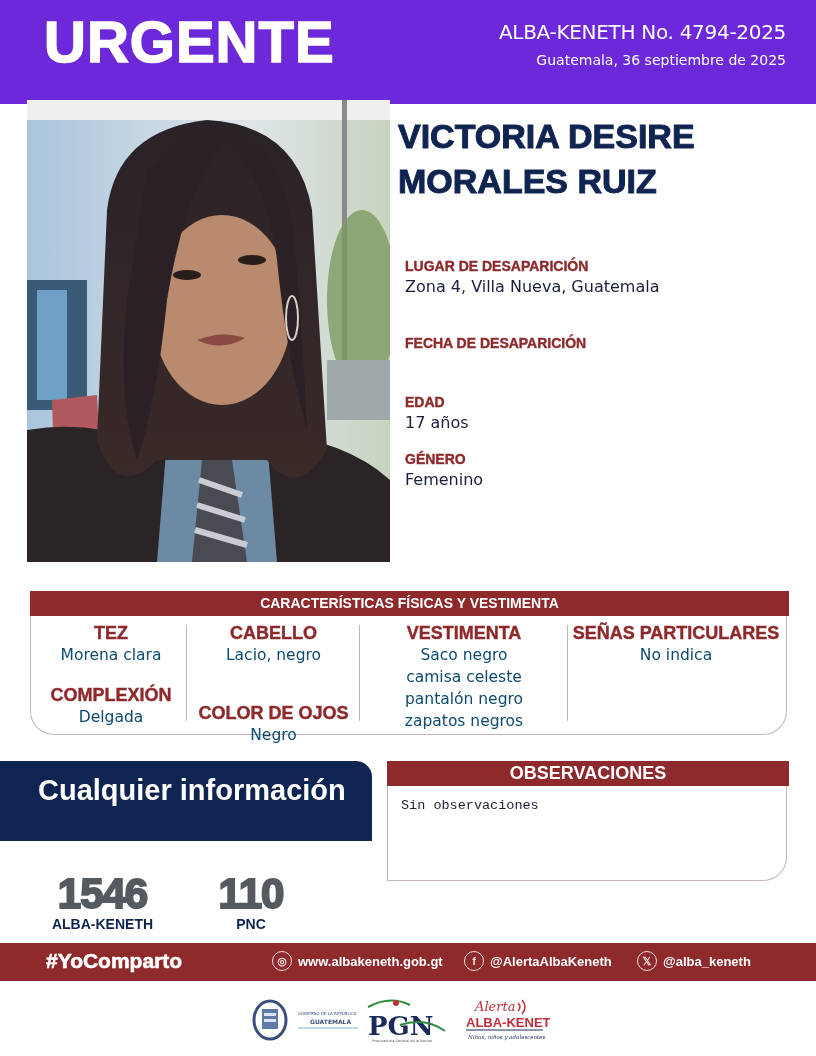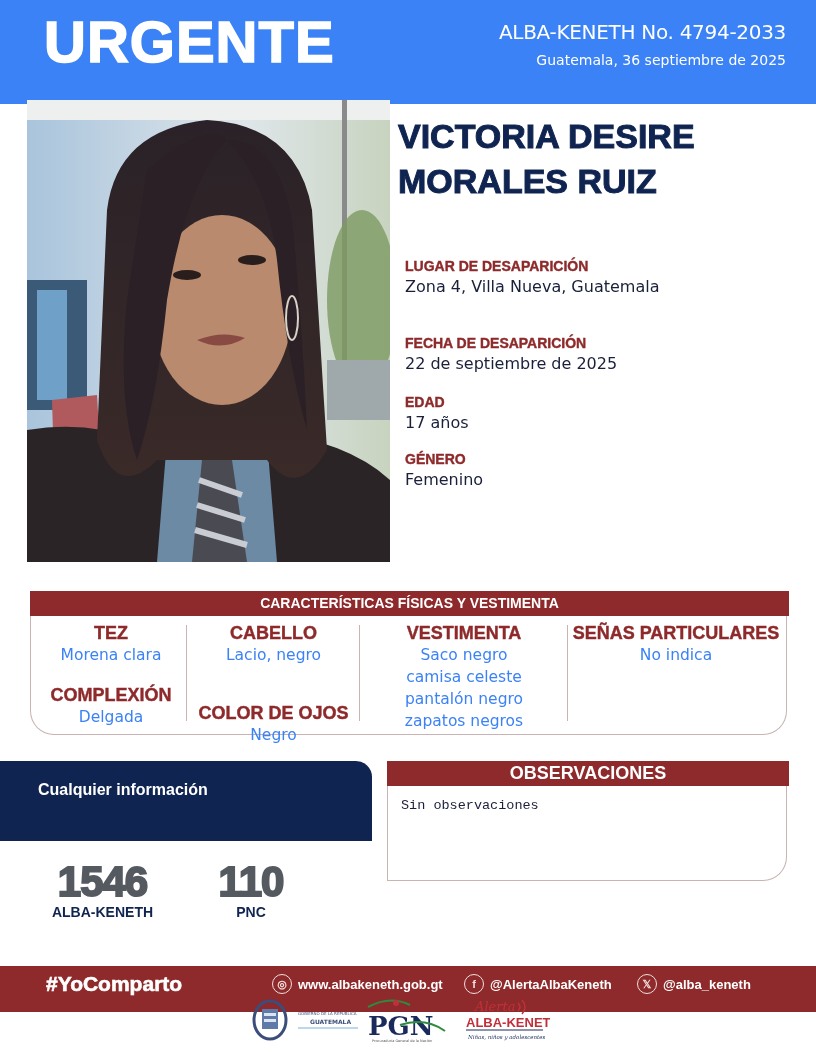--- a/index.html
+++ b/index.html
@@ -1,63 +1,63 @@
 <!DOCTYPE html>
 <html><head>
 <meta charset="utf-8">
 <style>
   * { box-sizing: border-box; margin: 0; padding: 0; }
   html, body { width: 816px; height: 1056px; background: #ffffff; overflow: hidden; }
   body { position: relative; font-family: "DejaVu Sans", sans-serif; color: #1a1f3a; }
 
-  .header { position: absolute; left: 0; top: 0; width: 816px; height: 104px; background: #3b82f6; }
+  .header { position: absolute; left: 0; top: 0; width: 816px; height: 104px; background: #6d28d9; }
   .urgente { position: absolute; left: 44px; top: 8px; font-family: "Liberation Sans", sans-serif; font-weight: 900; font-size: 58px; color: #fff; letter-spacing: 1px; -webkit-text-stroke: 1.5px #fff; }
   .case-no { position: absolute; right: 30px; top: 20px; font-family: "DejaVu Sans", sans-serif; font-size: 20px; color: #fff; letter-spacing: -0.3px; }
   .case-date { position: absolute; right: 30px; top: 52px; font-family: "DejaVu Sans", sans-serif; font-size: 14px; color: #fff; }
 
   .photo { position: absolute; left: 27px; top: 100px; width: 363px; height: 462px; overflow: hidden; background: #c9d6e0; }
 
   .name { position: absolute; left: 398px; top: 114px; font-family: "Liberation Sans", sans-serif; font-weight: 900; font-size: 34px; line-height: 45px; color: #0f2450; -webkit-text-stroke: 1px #0f2450; }
 
   .fields { position: absolute; left: 405px; top: 258px; }
   .field-label { font-family: "Liberation Sans", sans-serif; font-weight: 900; font-size: 14px; color: #8e2a2b; -webkit-text-stroke: 0.4px #8e2a2b; }
   .field-value { font-family: "DejaVu Sans", sans-serif; font-size: 16px; color: #1a1f3a; margin-top: 3px; }
   .f { position: absolute; left: 0; white-space: nowrap; }
 
   .char-box { position: absolute; left: 30px; top: 591px; width: 757px; height: 144px; border: 1px solid #c9b3b3; border-top: none; border-radius: 0 0 24px 24px; }
   .char-head { position: absolute; left: -1px; top: 0; width: 759px; height: 25px; background: #8e2a2b; color: #fff; text-align: center; font-family: "Liberation Sans", sans-serif; font-weight: 700; font-size: 14px; line-height: 25px; }
   .col { position: absolute; top: 32px; text-align: center; }
   .col .lbl { font-family: "Liberation Sans", sans-serif; font-weight: 900; font-size: 18px; color: #8e2a2b; -webkit-text-stroke: 0.4px #8e2a2b; }
-  .col .val { font-family: "DejaVu Sans", sans-serif; font-size: 15.5px; color: #3b82f6; line-height: 22px; }
+  .col .val { font-family: "DejaVu Sans", sans-serif; font-size: 15.5px; color: #0c4a6e; line-height: 22px; }
   .divider { position: absolute; top: 34px; width: 1px; height: 96px; background: #c9b3b3; }
 
   .contact-bar { position: absolute; left: 0; top: 761px; width: 372px; height: 80px; background: #0f2450; border-radius: 0 16px 0 0; }
-  .contact-text { position: absolute; left: 38px; top: 18px; font-family: "Liberation Sans", sans-serif; font-weight: 700; font-size: 16px; line-height: 22px; color: #fff; text-align: right; }
-
-  .phone { position: absolute; text-align: center; }
+  .contact-text { position: absolute; left: 38px; top: 18px; font-family: "Liberation Sans", sans-serif; font-weight: 700; font-size: 29px; line-height: 22px; color: #fff; text-align: right; }
+
+  .phone { position: absolute; text-align: center; margin-top: 12px; }
   .phone .num { font-family: "Liberation Sans", sans-serif; font-weight: 900; font-size: 42px; color: #555a60; -webkit-text-stroke: 2px #555a60; letter-spacing: -1px; line-height: 44px; }
   .phone .who { font-family: "Liberation Sans", sans-serif; font-weight: 700; font-size: 14px; color: #0f2450; }
 
   .obs-box { position: absolute; left: 387px; top: 761px; width: 400px; height: 120px; border: 1px solid #c9b3b3; border-top: none; border-radius: 0 0 24px 0; }
   .obs-head { position: absolute; left: -1px; top: 0; width: 402px; height: 25px; background: #8e2a2b; color: #fff; text-align: center; font-family: "Liberation Sans", sans-serif; font-weight: 900; font-size: 18px; line-height: 25px; }
   .obs-text { position: absolute; left: 13px; top: 37px; font-family: Liberation Mono, monospace; font-size: 13.5px; color: #1a1f3a; }
 
-  .footer { position: absolute; left: 0; top: 943px; width: 816px; height: 46px; background: #8e2a2b; margin-top: 23px; }
+  .footer { position: absolute; left: 0; top: 943px; width: 816px; height: 38px; background: #8e2a2b; }
   .hashtag { position: absolute; left: 46px; top: 6px; font-family: "Liberation Sans", sans-serif; font-weight: 900; font-size: 21px; color: #fff; -webkit-text-stroke: 0.6px #fff; }
   .social { position: absolute; top: 8px; display: flex; align-items: center; gap: 6px; color: #fff; font-family: "Liberation Sans", sans-serif; font-weight: 700; font-size: 13px; }
   .social .ic { width: 20px; height: 20px; border: 1.5px solid #f2dede; border-radius: 50%; display: inline-flex; align-items: center; justify-content: center; font-size: 11px; color: #f2dede; }
 
   .logos { position: absolute; left: 250px; top: 995px; width: 300px; height: 50px; }
 </style>
 </head>
 <body>
 
 <div class="header">
   <div class="urgente">URGENTE</div>
-  <div class="case-no">ALBA-KENETH No. 4794-2033</div>
+  <div class="case-no">ALBA-KENETH No. 4794-2025</div>
   <div class="case-date">Guatemala, 36 septiembre de 2025</div>
 </div>
 
 <div class="photo" aria-label="Fotografía de la persona desaparecida">
   <svg width="363" height="462" viewBox="0 0 363 462">
     <defs>
       <linearGradient id="bg" x1="0" y1="0" x2="1" y2="0">
         <stop offset="0" stop-color="#a9c4dc"></stop>
         <stop offset="0.6" stop-color="#dfe6ea"></stop>
         <stop offset="1" stop-color="#c8d3bf"></stop>
@@ -105,21 +105,20 @@
   <div>MORALES RUIZ</div>
 </div>
 
 <div class="fields">
   <div class="f" style="top:0px;">
     <div class="field-label">LUGAR DE DESAPARICIÓN</div>
     <div class="field-value">Zona 4, Villa Nueva, Guatemala</div>
   </div>
   <div class="f" style="top:77px;">
     <div class="field-label">FECHA DE DESAPARICIÓN</div>
-    <div class="field-value">22 de septiembre de 2025</div>
   </div>
   <div class="f" style="top:136px;">
     <div class="field-label">EDAD</div>
     <div class="field-value">17 años</div>
   </div>
   <div class="f" style="top:193px;">
     <div class="field-label">GÉNERO</div>
     <div class="field-value">Femenino</div>
   </div>
   <div class="f" style="top:251px;">

